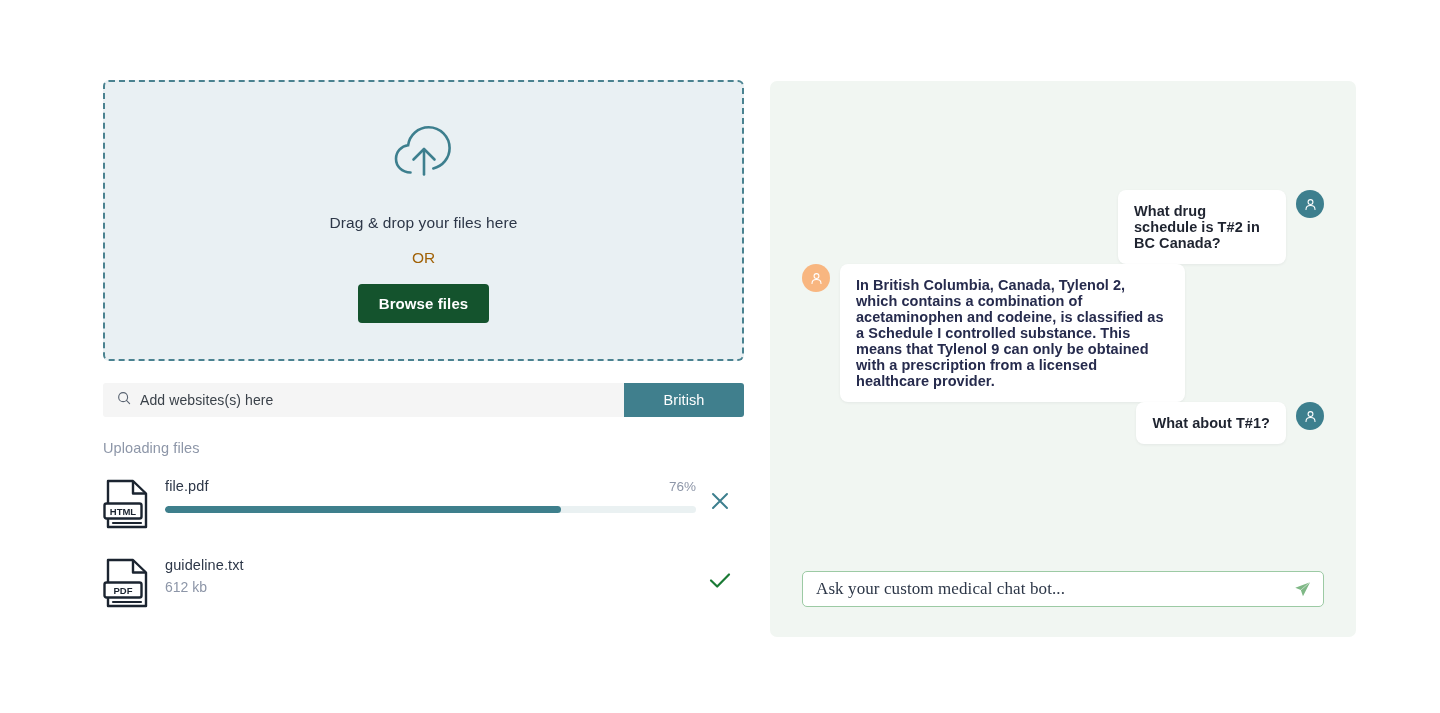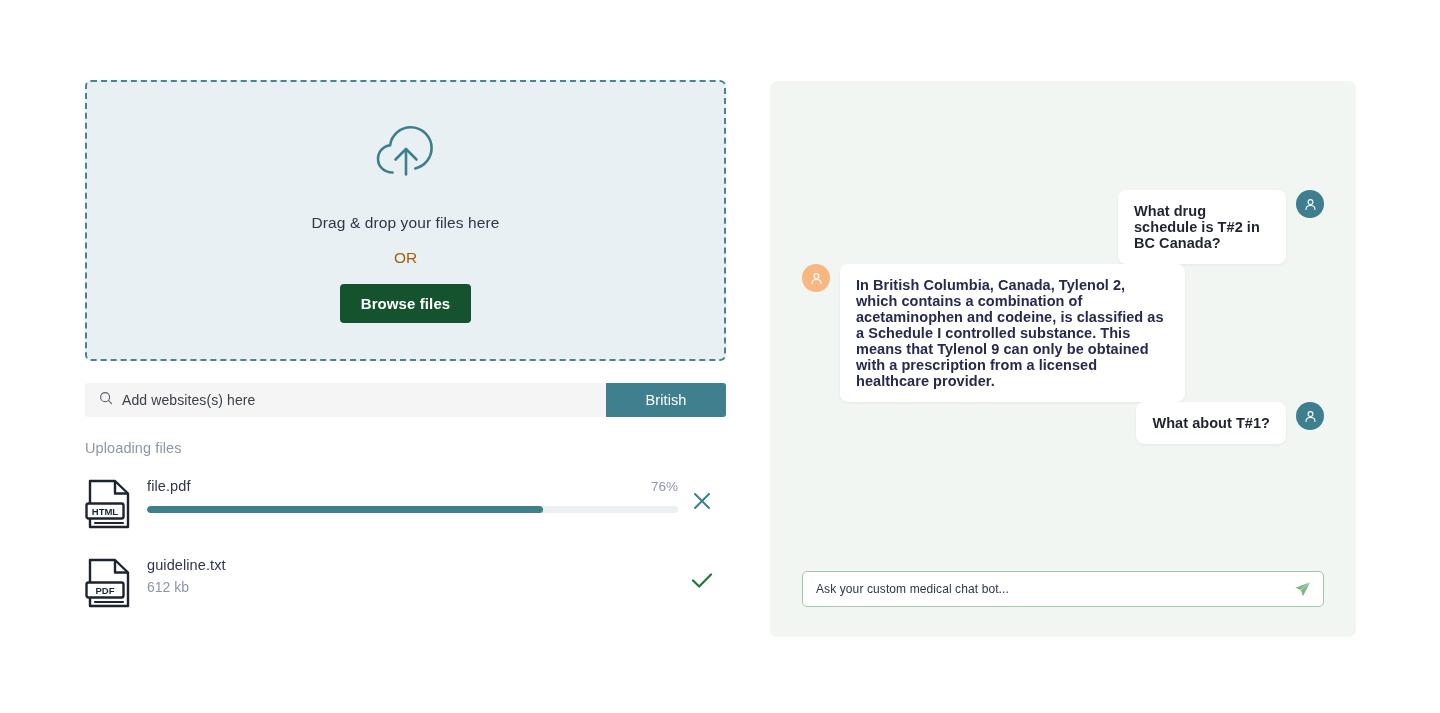--- a/index.html
+++ b/index.html
@@ -14,21 +14,21 @@
 
   .page {
     position: relative;
     width: 1440px;
     height: 713px;
   }
 
   
   .upload-column {
     position: absolute;
-    left: 85px;
+    left: 103px;
     top: 80px;
     width: 641px;
   }
 
   .dropzone {
     height: 281px;
     background: #e9f0f3;
     border: 2px dashed #4a8290;
     border-radius: 6px;
     display: flex;
@@ -242,22 +242,22 @@
     display: flex;
     align-items: center;
     padding: 0 11px 0 13px;
     gap: 8px;
   }
   .composer-input {
     flex: 1;
     border: none;
     outline: none;
     background: transparent;
-    font-family: Liberation Sans, sans-serif;
-    font-size: 12px;
+    font-family: Liberation Serif, serif;
+    font-size: 17px;
     color: #2d3748;
     letter-spacing: .1px;
   }
   .composer-input::placeholder { color: #2d3748; opacity: 1; }
   .send-btn {
     background: none; border: none; padding: 0; cursor: pointer; line-height: 0;
   }
 </style>
 </head>
 <body>

